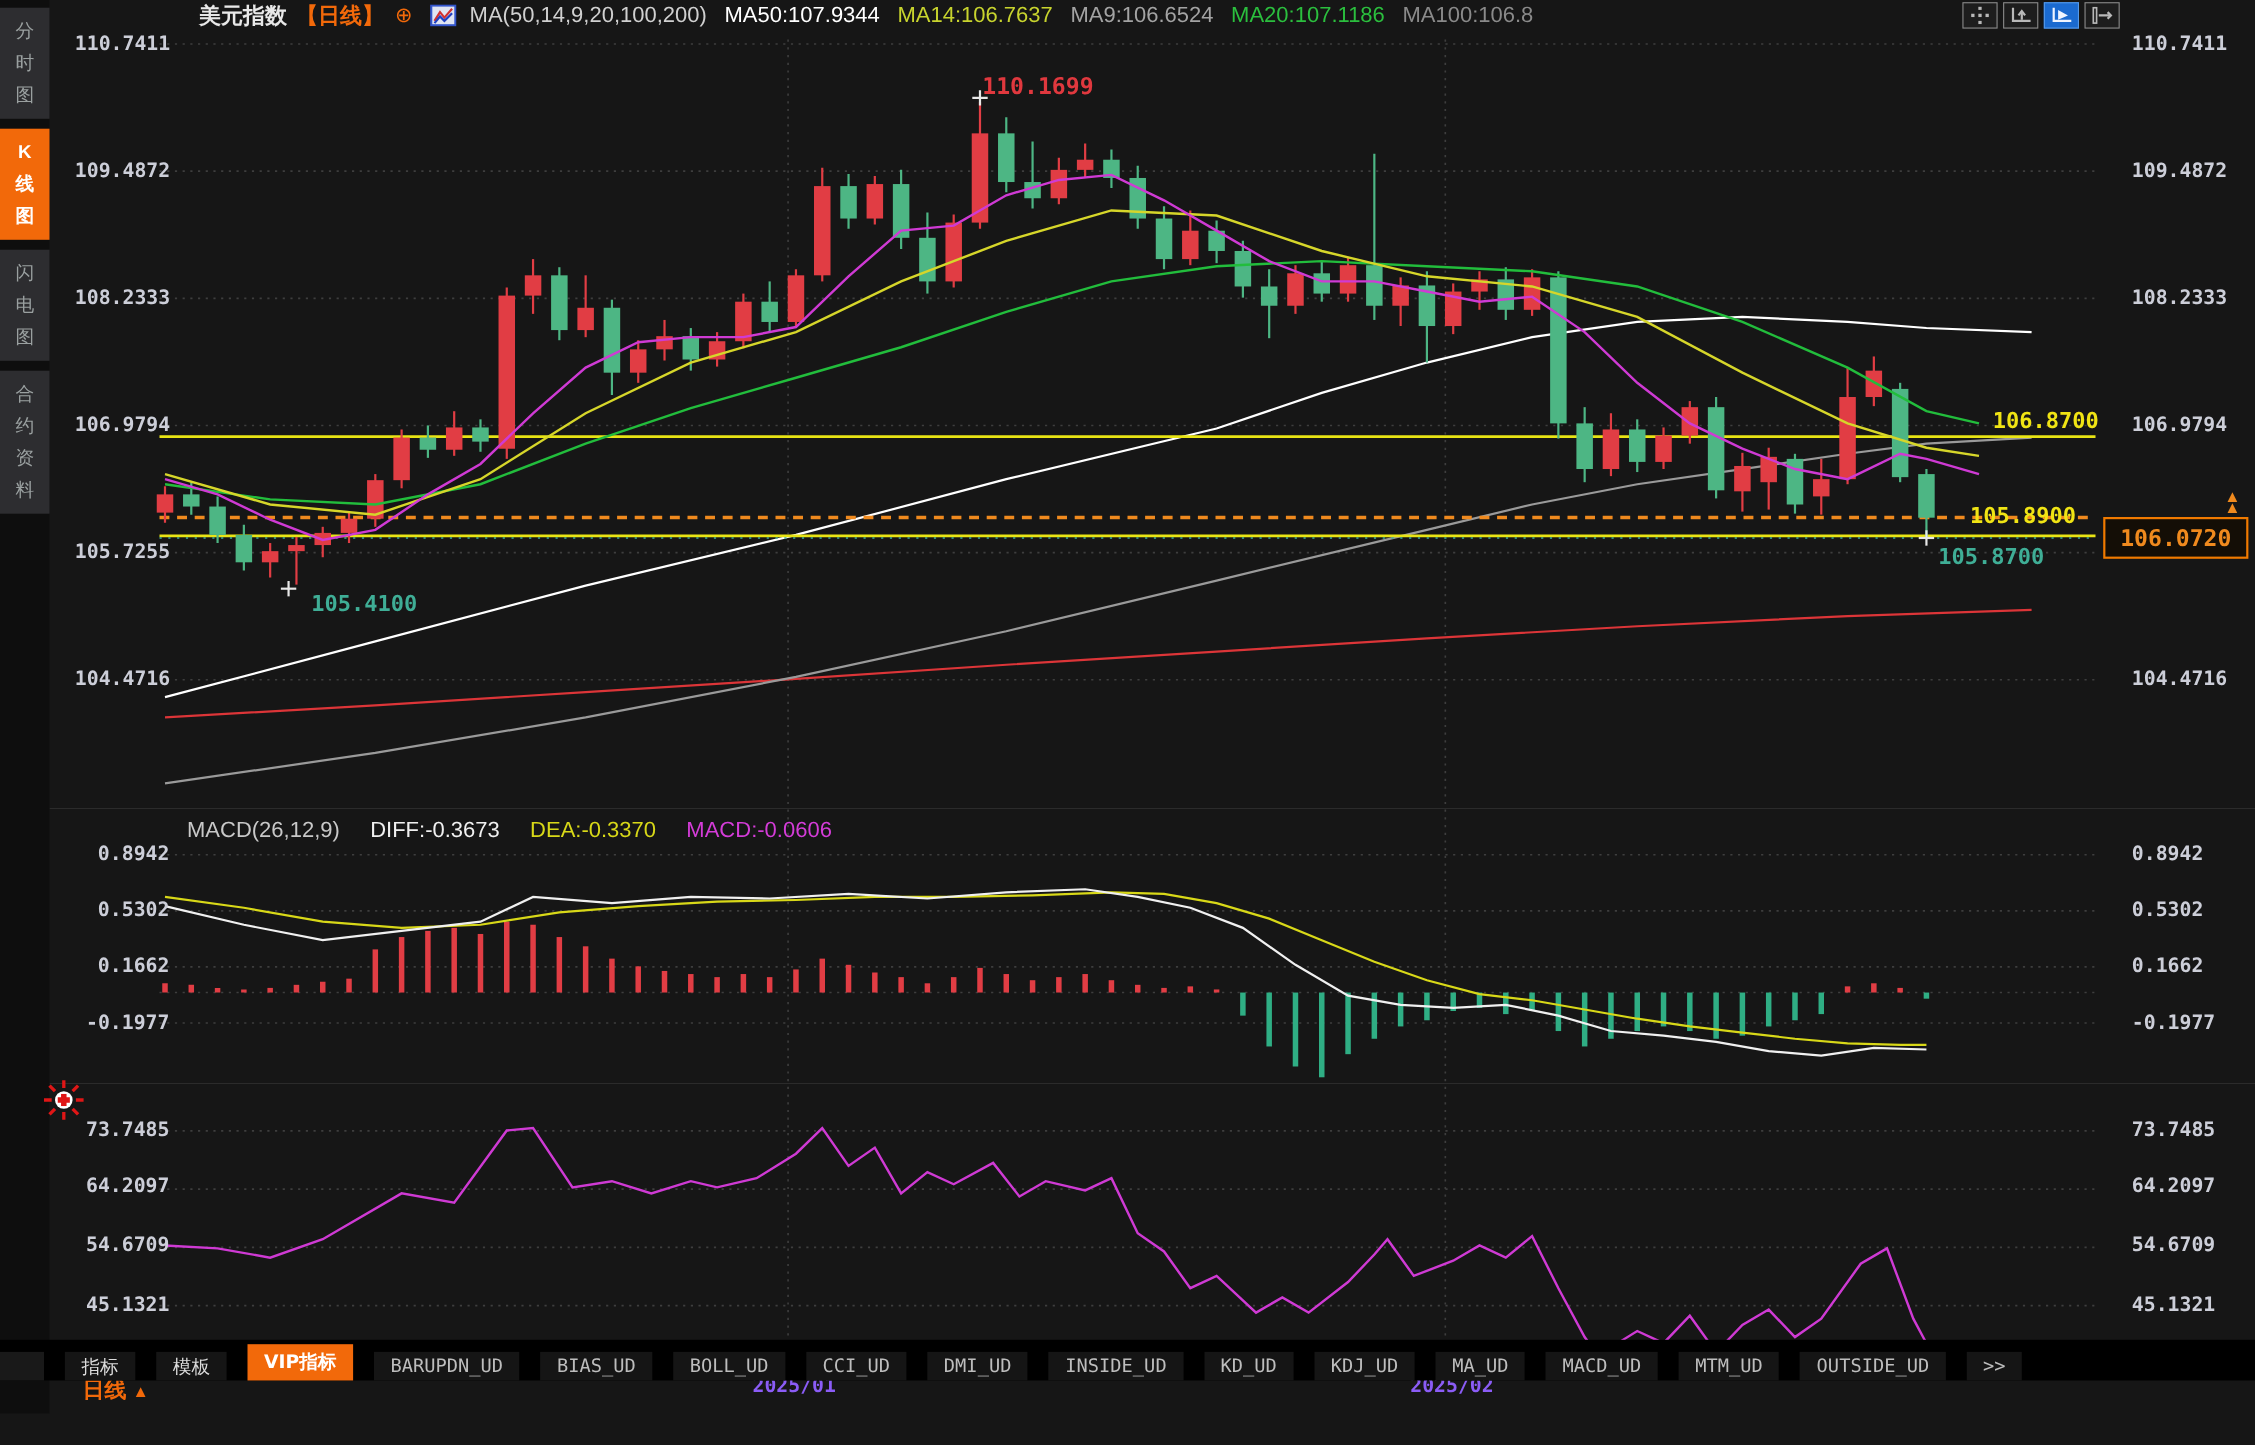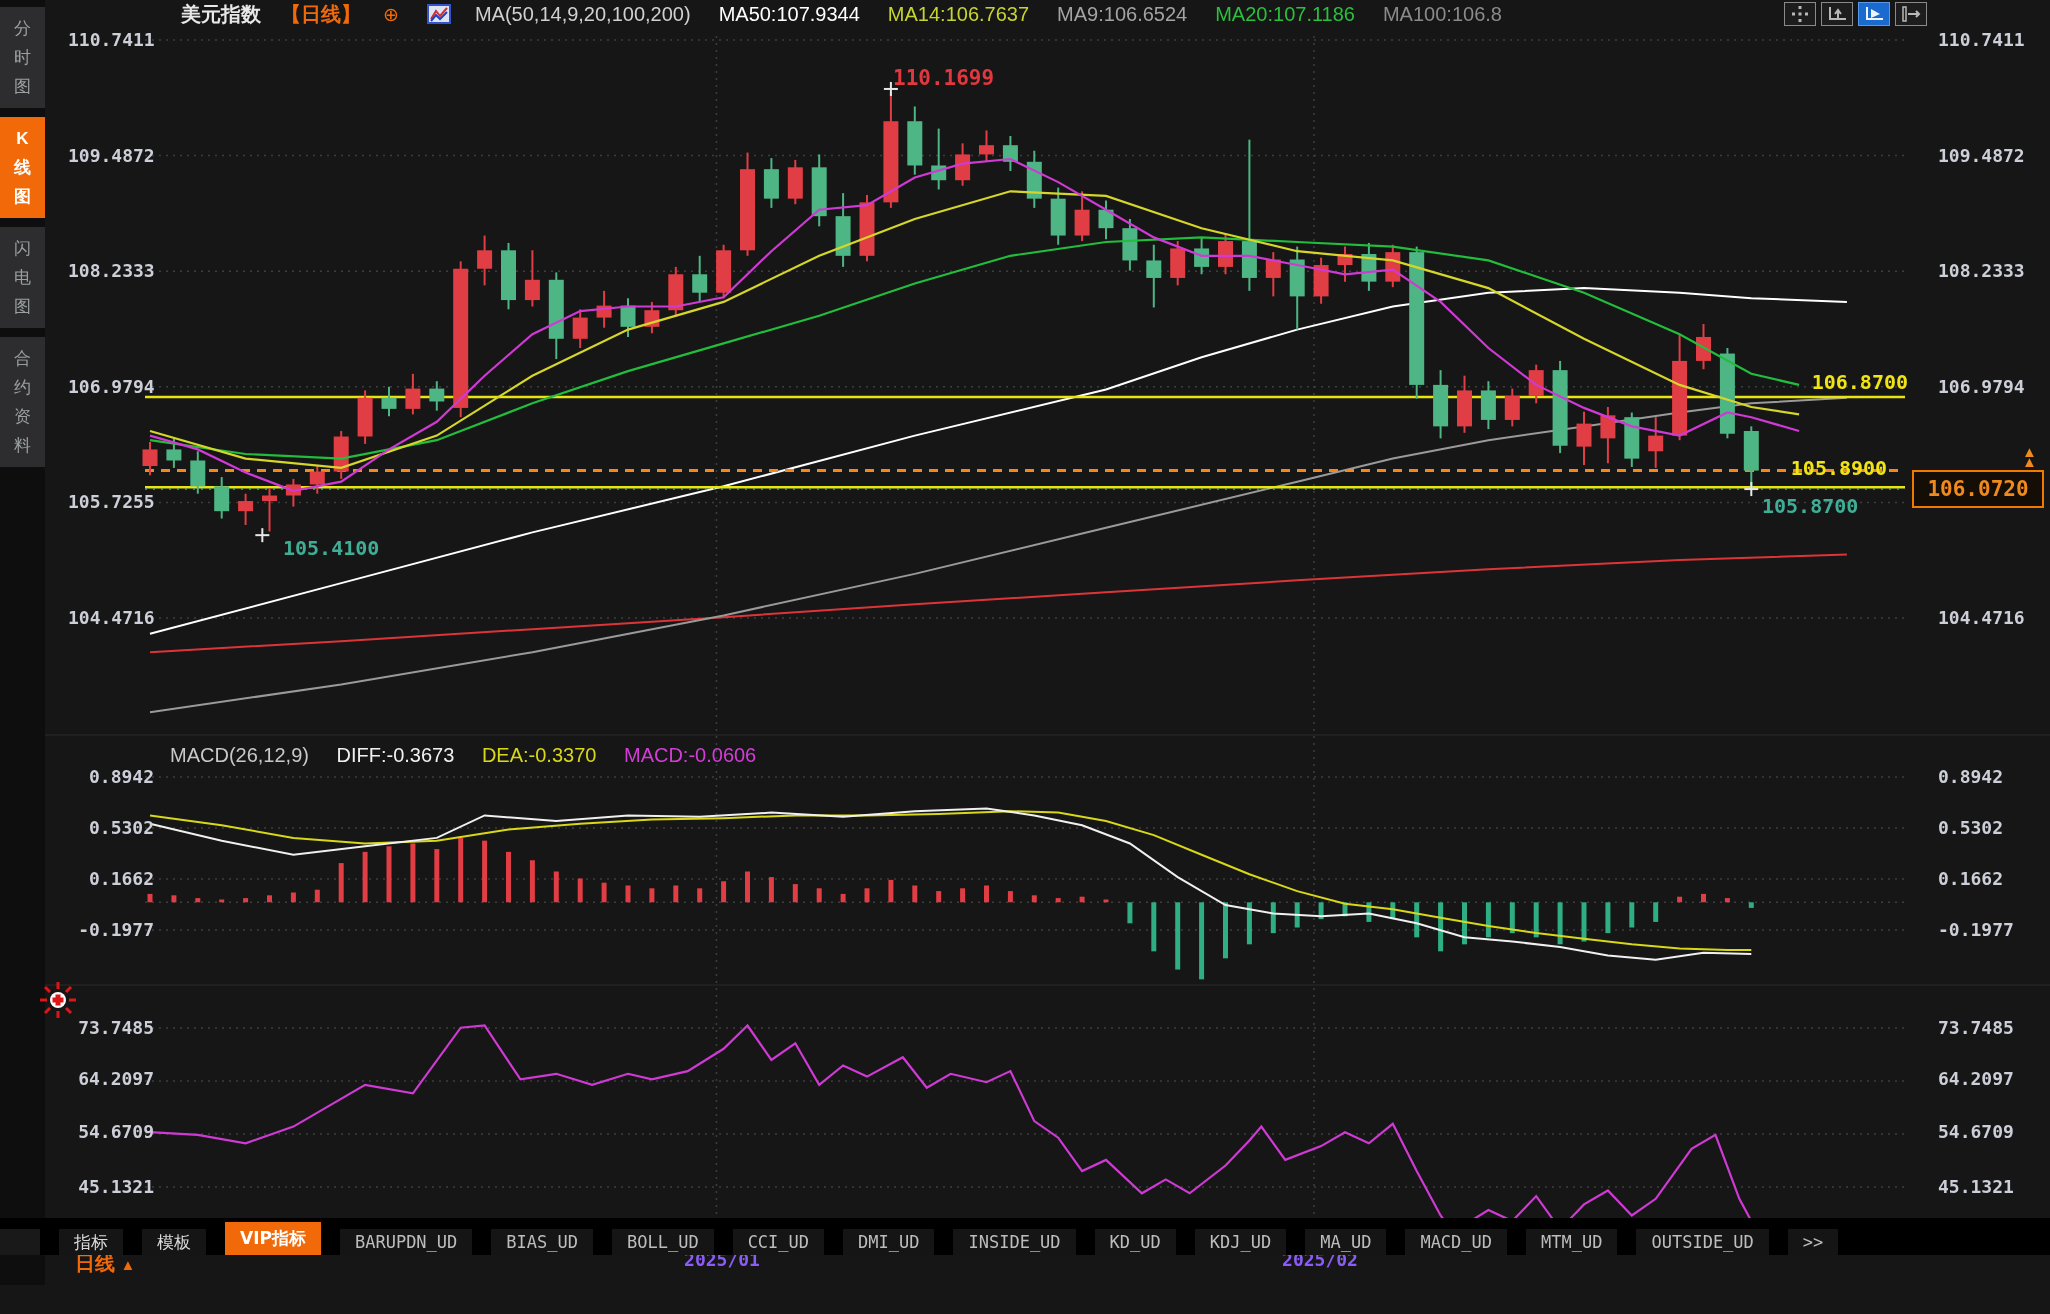--- a/index.html
+++ b/index.html
@@ -7,21 +7,21 @@
        font-family:"Liberation Sans","DejaVu Sans",sans-serif;}
   
   #sidebar{position:absolute;left:0;top:0;width:45px;height:1285px;background:#0e0e0e;}
   .side-tab{width:45px;box-sizing:border-box;padding:7px 14px;margin-bottom:9px;
             background:#2d2d30;color:#9aa0a0;font-size:17px;line-height:29px;
             word-break:break-all;text-align:center;cursor:pointer;}
   .side-tab.first{margin-top:7px;}
   .side-tab.active{background:#f2690a;color:#ffffff;font-weight:bold;}
   
   #header{position:absolute;left:45px;top:0;width:2005px;height:28px;display:flex;
-          align-items:center;gap:28px;font-size:20px;color:#d0d0d0;white-space:nowrap;}
+          align-items:center;gap:16px;font-size:20px;color:#d0d0d0;white-space:nowrap;}
   #header .sym{margin-left:136px;color:#e8e8e8;font-weight:bold;}
   #header .period{color:#f2690a;font-weight:bold;}
   #header .oplus{color:#f2690a;font-size:19px;margin-left:-6px;}
   .chart-mini-icon{width:24px;height:20px;display:inline-block;}
   #toolbar{position:absolute;left:1784px;top:2px;display:flex;gap:5px;}
   .tool-btn{width:32px;height:24px;box-sizing:border-box;border:1px solid #8a8a8a;
             background:#1d1d1d;display:flex;align-items:center;justify-content:center;cursor:pointer;}
   .tool-btn.active{background:#1a6ad0;border-color:#5599e8;}
   
   .ax{position:absolute;font-family:"DejaVu Sans Mono",monospace;font-weight:bold;

